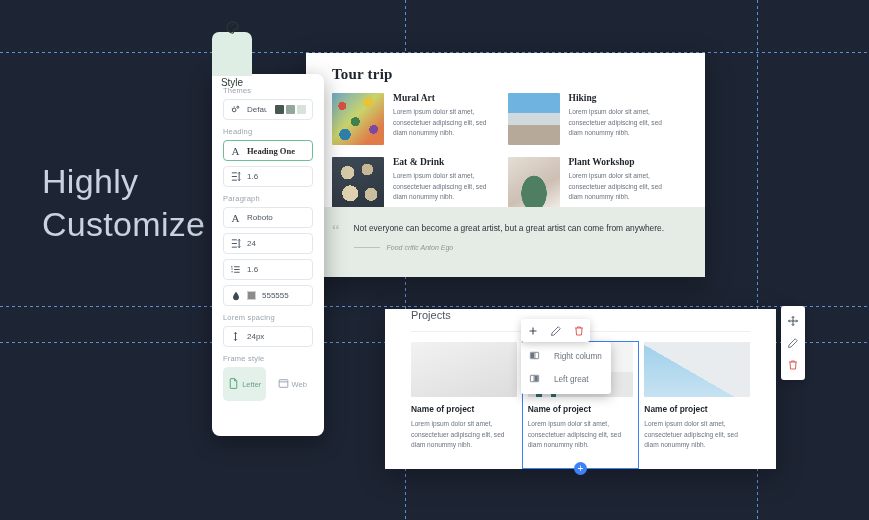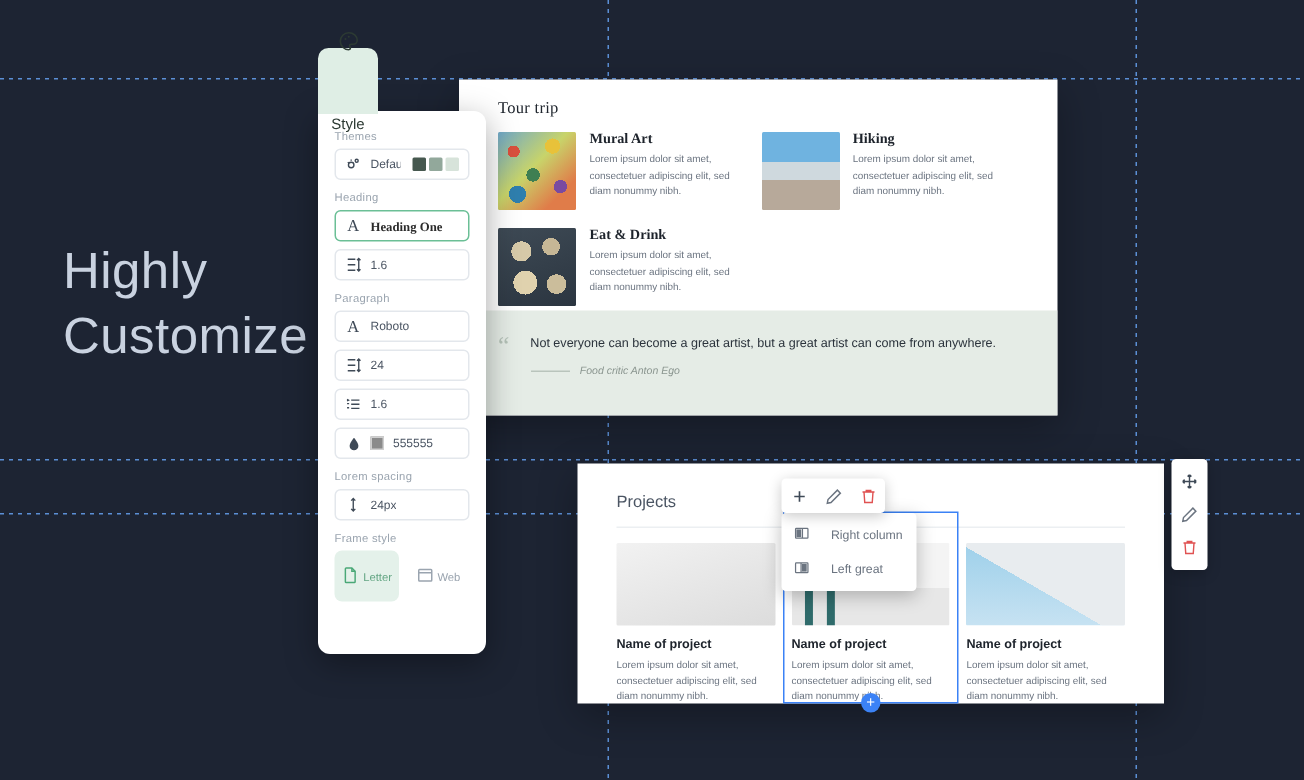--- a/index.html
+++ b/index.html
@@ -66,22 +66,22 @@
   }
   .frame-btn.sel { background:#e4f1ea; color:#64a684; }
 
   
   .tour-card {
     position:absolute; left:306px; top:53px; width:399px; height:224px;
     background:#fff; box-shadow:0 8px 26px rgba(0,0,0,.30);
     z-index:10; overflow:hidden;
   }
   .tour-title {
-    font-family:"Liberation Serif", serif; font-weight:400;
-    font-size:11px; color:#20262e; margin:13px 0 10px 26px; letter-spacing:.2px;
+    font-family:"Liberation Serif", serif; font-weight:700;
+    font-size:15px; color:#20262e; margin:13px 0 10px 26px; letter-spacing:.2px;
   }
   .tour-grid { display:flex; gap:0; padding:0 22px 0 26px; }
   .tour-col { width:50%; padding-right:16px; }
   .tour-item { display:flex; gap:9px; margin-bottom:12px; }
   .thumb { width:52px; height:52px; flex:0 0 52px; border-radius:1px; }
   .t-head {
     font-family:"Liberation Serif", serif; font-weight:700;
     font-size:9.5px; color:#1d232b; margin-bottom:4px;
   }
   .t-body { font-size:6.6px; line-height:1.62; color:#6b7480; }
@@ -95,21 +95,21 @@
   .qtext { font-size:8.4px; color:#2b333c; line-height:1.65; }
   .qauth { font-size:7px; color:#8b9690; font-style:italic; margin-top:8px;
     display:flex; align-items:center; gap:7px; }
   .qauth .rule { width:26px; height:1px; background:#b9c4bc; display:inline-block; }
 
   
   .proj-card {
     position:absolute; left:385px; top:309px; width:391px; height:160px;
     background:#fff; box-shadow:0 8px 26px rgba(0,0,0,.30); z-index:10;
   }
-  .proj-title { font-size:11px; color:#4b5563; margin:20px 0 0 26px; }
+  .proj-title { font-size:11px; color:#4b5563; margin:0 0 0 26px; }
   .proj-sep { height:1px; background:#eceff2; margin:10px 26px 0 26px; }
   .proj-row { display:flex; gap:11px; padding:10px 26px 0 26px; }
   .proj-item { width:33.33%; }
   .proj-img { width:100%; height:55px; border-radius:1px; }
   .p-head { font-size:8.4px; color:#1d232b; font-weight:700; margin:7px 0 5px; }
   .p-body { font-size:6.6px; line-height:1.62; color:#6b7480; }
 
   .sel-outline { position:absolute; border:1.4px solid #3b82f6; pointer-events:none; z-index:14; }
   .add-fab {
     position:absolute; width:13px; height:13px; border-radius:50%;
@@ -297,20 +297,29 @@
       <div class="tour-item">
         <div class="thumb" style="background:
             linear-gradient(#6fb3e0 0 38%, #cfd9de 38% 62%, #b7a99a 62% 100%),
             #9bb6c9;"></div>
         <div>
           <div class="t-head">Hiking</div>
           <div class="t-body">Lorem ipsum dolor sit amet, consectetuer adipiscing elit, sed diam nonummy nibh.</div>
         </div>
       </div>
 
+      <div class="tour-item">
+        <div class="thumb" style="background:
+            radial-gradient(ellipse at 50% 70%, #4f7f63 0 34%, transparent 35%),
+            linear-gradient(150deg,#e4ded6,#cdbfb3 60%,#f1eeea);"></div>
+        <div>
+          <div class="t-head">Plant Workshop</div>
+          <div class="t-body">Lorem ipsum dolor sit amet, consectetuer adipiscing elit, sed diam nonummy nibh.</div>
+        </div>
+      </div>
 
     </div>
   </div>
 
   <div class="quote-box">
     <div class="qmark">“</div>
     <div>
       <div class="qtext">Not everyone can become a great artist, but a great artist can come from anywhere.</div>
       <div class="qauth">
         <span class="rule"></span>

